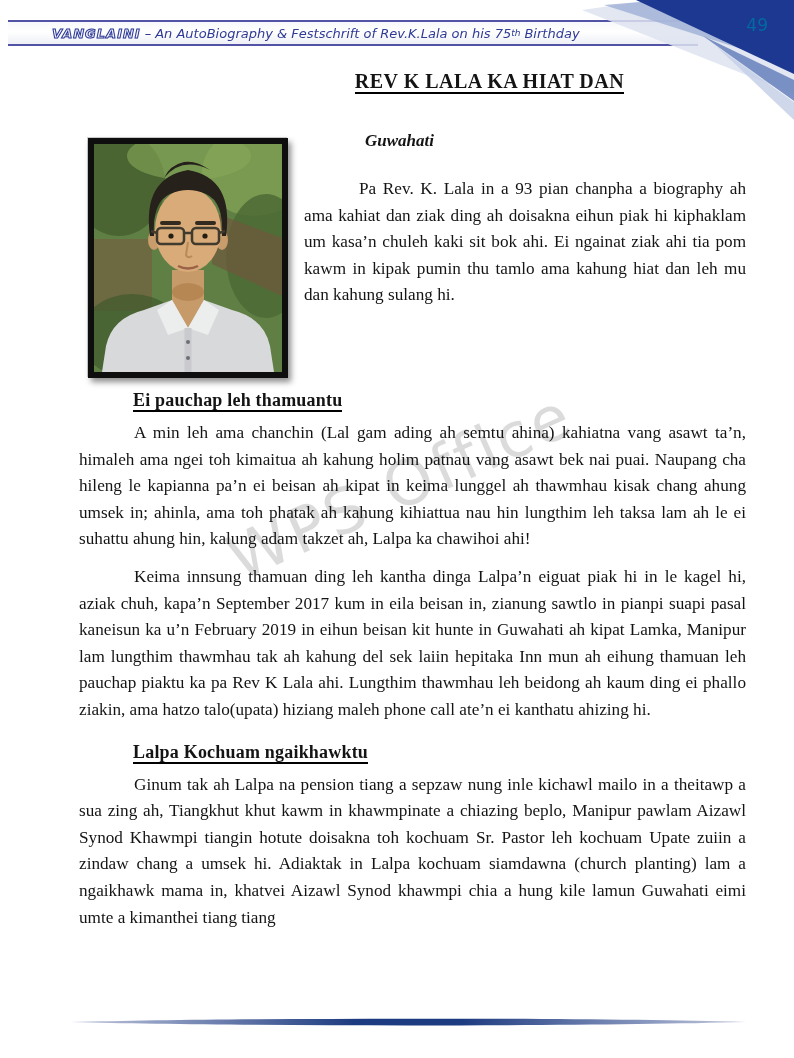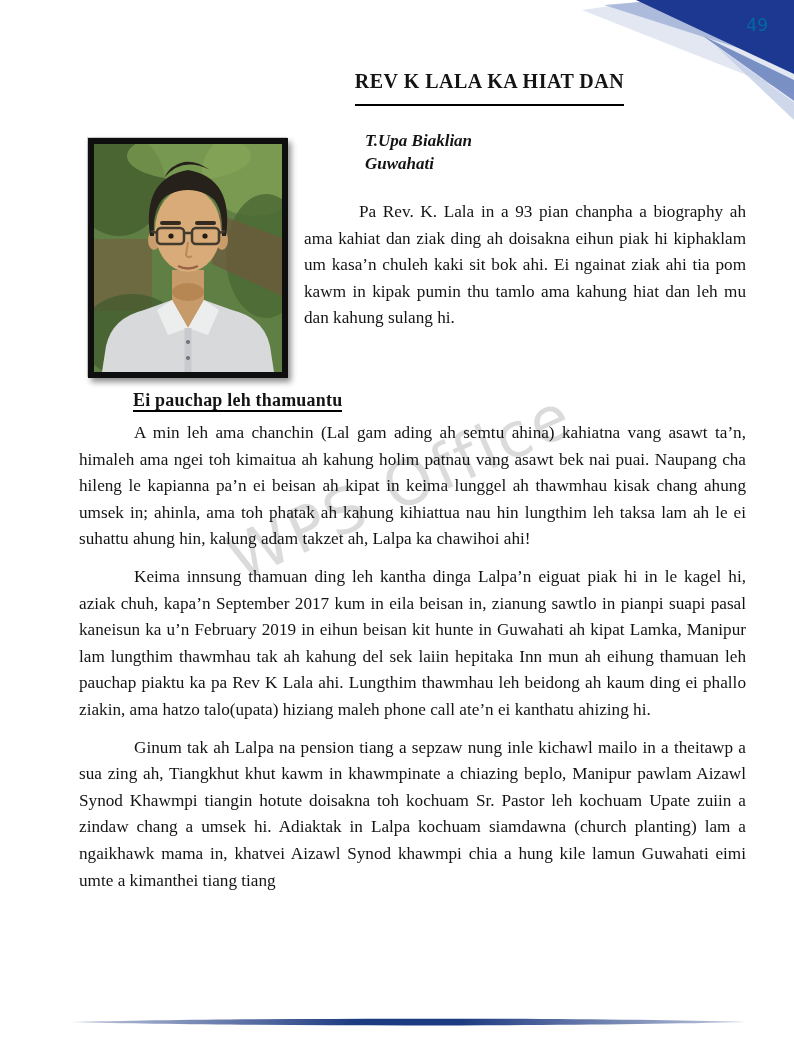--- a/index.html
+++ b/index.html
@@ -56,21 +56,21 @@
     color: #b9b9b9; opacity: 0.5;
     transform: rotate(-24deg);
     pointer-events: none;
     white-space: nowrap;
   }
 
   
   .content { position: absolute; left: 79px; right: 48px; top: 70px; z-index: 2; }
 
   .title { margin: 0 0 0 154px; text-align: center; font-size: 20px; font-weight: bold; letter-spacing: .5px; }
-  .title span { border-bottom: 2.5px solid #000; padding-bottom: 12px; }
+  .title span { border-bottom: 2.5px solid #000; padding-bottom: 0; }
 
   .photo-frame {
     float: left;
     width: 200px; height: 240px;
     margin: 45px 16px 12px 9px;
     border: 6px solid #0e0e0e;
     background: #5f7f45;
     box-shadow: 3px 4px 6px rgba(0,0,0,.45), -1px -1px 0 #cfcfcf;
   }
   .photo-frame svg { display: block; width: 100%; height: 100%; }
@@ -100,20 +100,27 @@
 
   
   .footer-divider { position: absolute; left: 70px; top: 1017px; width: 676px; height: 10px; z-index: 2; }
   .footer-divider svg { display: block; width: 676px; height: 10px; }
 </style>
 </head>
 <body>
 
 <div class="page">
 
+  <div class="header-band">
+    <span class="brand">VANGLAINI</span>
+    <span class="header-sub">–</span>
+    <span class="header-sub">An AutoBiography &amp; Festschrift of Rev.K.Lala on his 75</span>
+    <span class="header-sup">th</span>
+    <span class="header-sub">Birthday</span>
+  </div>
 
   <div class="corner">
     <svg viewBox="0 0 212 122">
       <polygon points="0,10 70,0 212,54 212,94" fill="#dde3f0" opacity="0.85"></polygon>
       <polygon points="22,5 82,0 212,46 212,66" fill="#9fb0d4" opacity="0.8"></polygon>
       <polygon points="54,0 212,0 212,74 118,30" fill="#1c3890"></polygon>
       <polygon points="121,36 212,80 212,101" fill="#6e86c0" opacity="0.9"></polygon>
       <polygon points="134,46 212,102 212,120" fill="#c3cee6" opacity="0.8"></polygon>
     </svg>
   </div>
@@ -165,32 +172,32 @@
         </g>
         <circle cx="77" cy="92" r="2.6" fill="#241d14"></circle>
         <circle cx="111" cy="92" r="2.6" fill="#241d14"></circle>
 
         <path d="M94,98 L92,111 Q94,115 98,112" stroke="#b9895a" stroke-width="2" fill="none"></path>
         <path d="M84,122 Q94,127 104,122" stroke="#9a6247" stroke-width="2.5" fill="none"></path>
       </svg>
     </div>
 
     <div class="byline">
-      <div>T.Upa Biaklian</div>
       <div>Guwahati</div>
     </div>
 
     <p class="body-par first-par">Pa Rev. K. Lala in a 93 pian chanpha a biography ah ama kahiat dan ziak ding ah doisakna eihun piak hi kiphaklam um kasa’n chuleh kaki sit bok ahi. Ei ngainat ziak ahi tia pom kawm in kipak pumin thu tamlo ama kahung hiat dan leh mu dan kahung sulang hi.</p>
 
     <h2 class="sec-heading"><span>Ei pauchap leh thamuantu</span></h2>
 
     <p class="body-par"><span>A min leh ama chanchin </span><span class="inline-italic">(Lal gam ading ah semtu ahina)</span><span> kahiatna vang asawt ta’n, himaleh ama ngei toh kimaitua ah kahung holim patnau vang asawt bek nai puai. Naupang cha hileng le kapianna pa’n ei beisan ah kipat in keima lunggel ah thawmhau kisak chang ahung umsek in; ahinla, ama toh phatak ah kahung kihiattua nau hin lungthim leh taksa lam ah le ei suhattu ahung hin, kalung adam takzet ah, Lalpa ka chawihoi ahi!</span></p>
 
     <p class="body-par">Keima innsung thamuan ding leh kantha dinga Lalpa’n eiguat piak hi in le kagel hi, aziak chuh, kapa’n September 2017 kum in eila beisan in, zianung sawtlo in pianpi suapi pasal kaneisun ka u’n February 2019 in eihun beisan kit hunte in Guwahati ah kipat Lamka, Manipur lam lungthim thawmhau tak ah kahung del sek laiin hepitaka Inn mun ah eihung thamuan leh pauchap piaktu ka pa Rev K Lala ahi. Lungthim thawmhau leh beidong ah kaum ding ei phallo ziakin, ama hatzo talo(upata) hiziang maleh phone call ate’n ei kanthatu ahizing hi.</p>
 
+    <h2 class="sec-heading"><span>Lalpa Kochuam ngaikhawktu</span></h2>
 
     <p class="body-par">Ginum tak ah Lalpa na pension tiang a sepzaw nung inle kichawl mailo in a theitawp a sua zing ah, Tiangkhut khut kawm in khawmpinate a chiazing beplo, Manipur pawlam Aizawl Synod Khawmpi tiangin hotute doisakna toh kochuam Sr. Pastor leh kochuam Upate zuiin a zindaw chang a umsek hi. Adiaktak in Lalpa kochuam siamdawna (church planting) lam a ngaikhawk mama in, khatvei Aizawl Synod khawmpi chia a hung kile lamun Guwahati eimi umte a kimanthei tiang tiang</p>
 
   </div>
 
   <div class="footer-divider">
     <svg viewBox="0 0 676 10">
       <defs>
         <linearGradient id="fgrad" x1="0" y1="0" x2="1" y2="0">
           <stop offset="0" stop-color="#c6cbdc"></stop>

